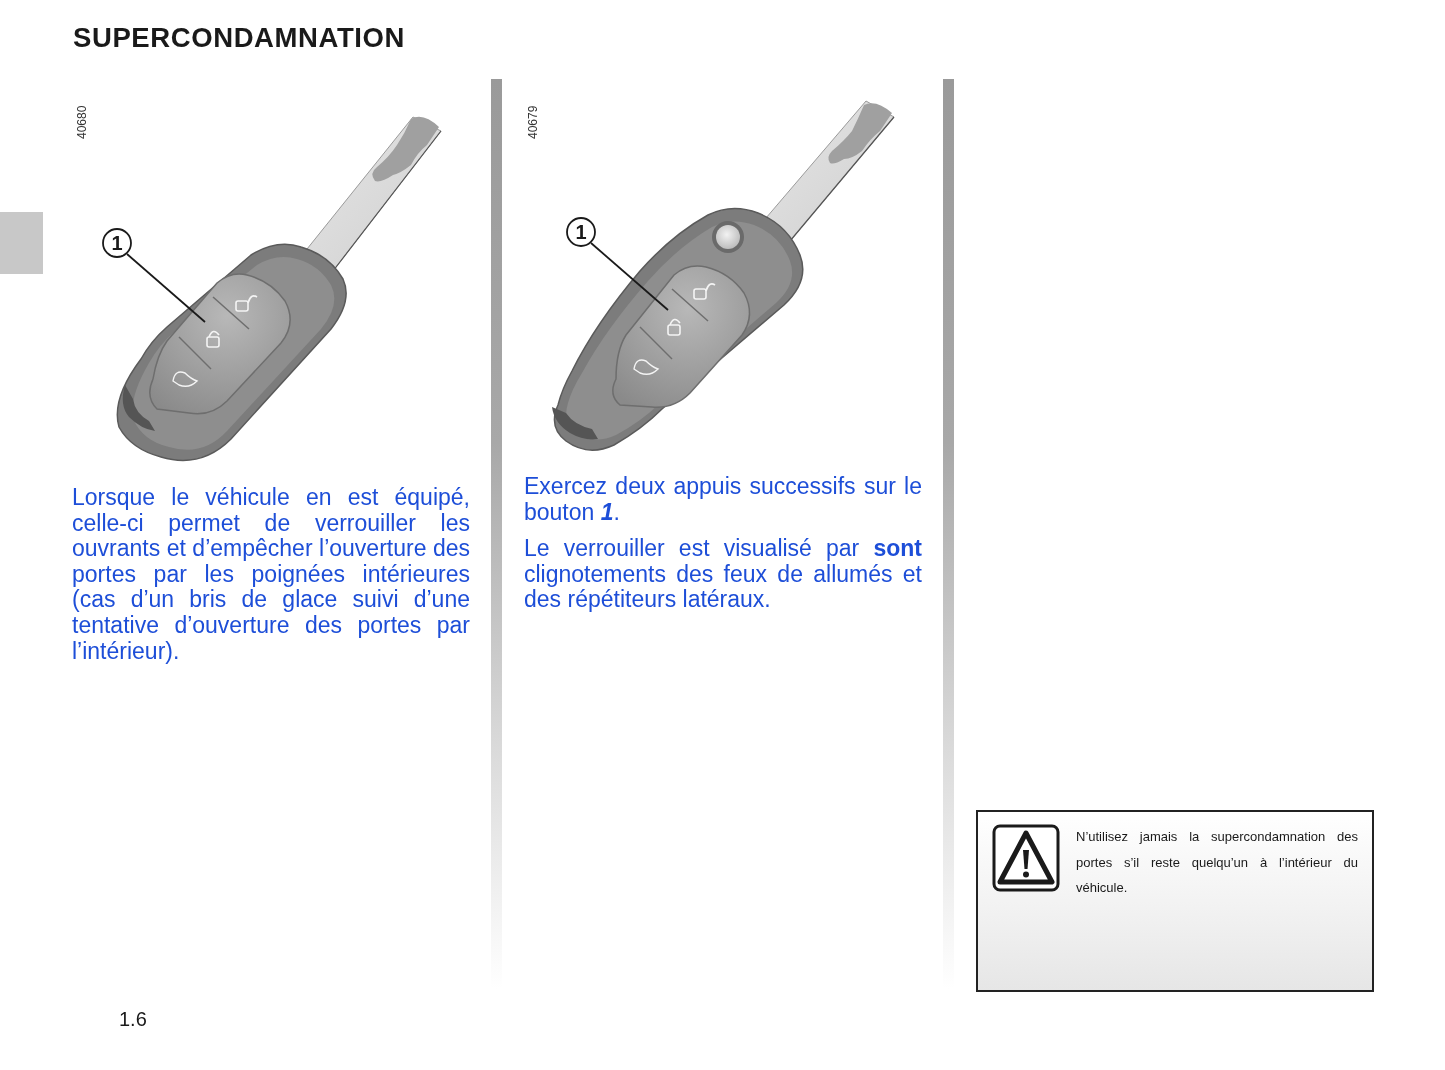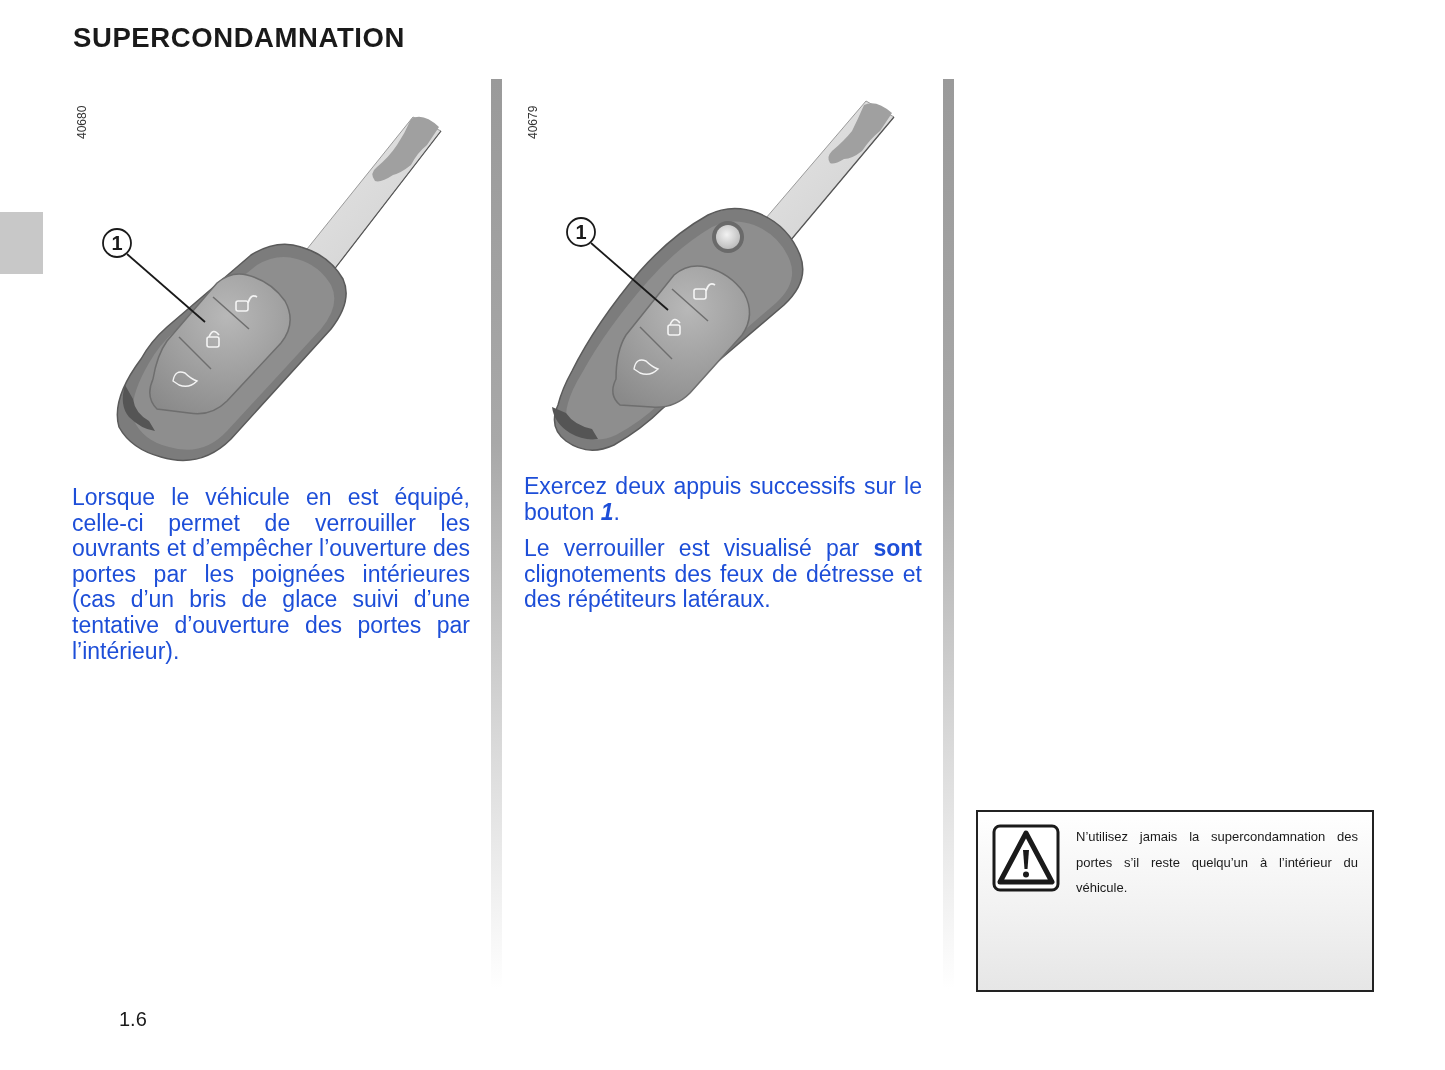--- a/index.html
+++ b/index.html
@@ -136,21 +136,21 @@
 
 <div class="col-text" style="left:72px; top:485px">
   <p>Lorsque le véhicule en est équipé, celle-ci permet de verrouiller les ouvrants et d’empêcher l’ouverture des portes par les poignées intérieures (cas d’un bris de glace suivi d’une tentative d’ouverture des portes par l’intérieur).</p>
 </div>
 
 <div class="col-text" style="left:524px; top:474px">
   <p>
     <span>Exercez deux appuis successifs sur le bouton </span><b><i>1</i></b><span>.</span>
   </p>
   <p>
-    <span>Le verrouiller est visualisé par </span><b>sont</b><span> clignotements des feux de détresse et des répétiteurs latéraux.</span>
+    <span>Le verrouiller est visualisé par </span><b>sont</b><span> clignotements des feux de allumés et des répétiteurs latéraux.</span>
   </p>
 </div>
 
 <div class="warning">
   <svg class="icon" viewBox="0 0 68 68">
     <rect x="2" y="2" width="64" height="64" rx="6" fill="#ffffff" stroke="#1a1a1a" stroke-width="3"></rect>
     <path d="M34,9 L60,58 L8,58 Z" fill="none" stroke="#1a1a1a" stroke-width="5" stroke-linejoin="round"></path>
     <path d="M31,26 L37,26 L35.5,45 L32.5,45 Z" fill="#1a1a1a"></path>
     <circle cx="34" cy="50.5" r="3" fill="#1a1a1a"></circle>
   </svg>

